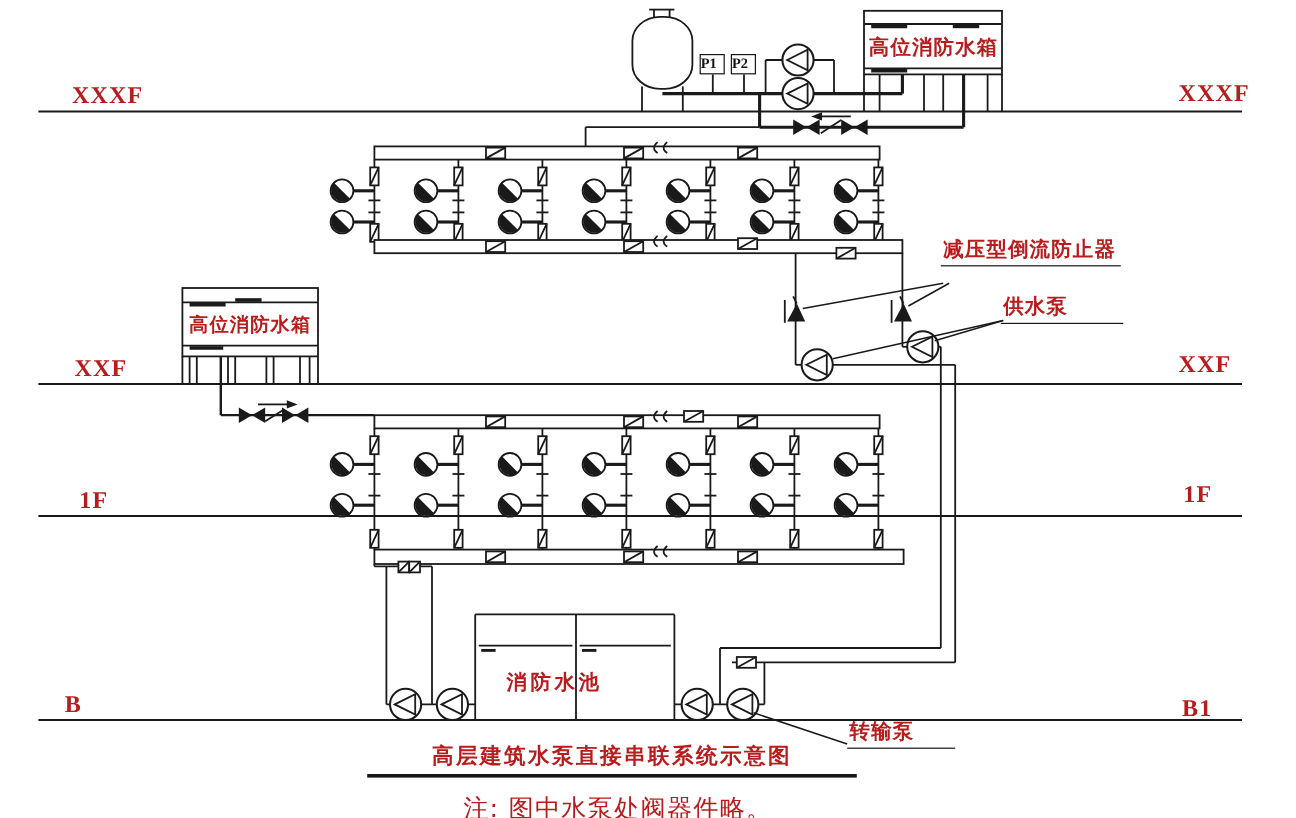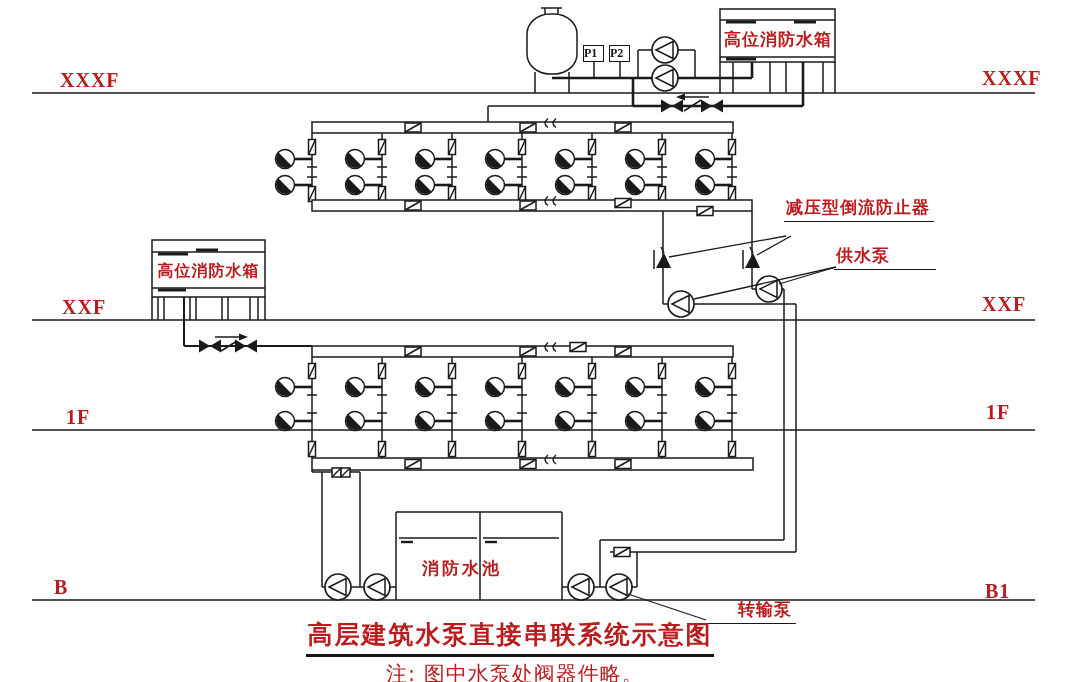--- a/index.html
+++ b/index.html
@@ -9,21 +9,21 @@
   .lbl{position:absolute;white-space:nowrap;color:#b91c1c;}
   .floor{font-family:"Liberation Serif","DejaVu Serif",serif;font-weight:bold;font-size:20px;letter-spacing:1px;}
   .cn{font-weight:bold;}
   .tanklbl{font-size:17px;text-align:center;letter-spacing:1px;}
   .midtanklbl{font-size:16px;text-align:center;letter-spacing:1px;}
   .poollbl{font-size:17px;letter-spacing:3px;}
   .callout{font-size:17px;letter-spacing:1px;border-bottom:1.6px solid #161616;padding:0 4px 2px 2px;}
   .pbox{position:absolute;width:19px;height:15px;border:1.6px solid #161616;
         font-family:"Liberation Serif","DejaVu Serif",serif;font-size:12px;font-weight:bold;
         text-align:left;line-height:15px;background:#fff;}
-  .title{font-size:25px;font-weight:bold;text-align:center;letter-spacing:2px;
+  .title{font-size:18px;font-weight:bold;text-align:center;letter-spacing:2px;
          border-bottom:3px solid #161616;padding-bottom:3px;}
   .note{font-size:21px;letter-spacing:1px;}
 </style>
 </head>
 <body>
 
 <div id="stage">
 
 <svg id="pipes" width="1080" height="682" viewBox="0 0 1080 682" stroke="#1a1a1a" fill="none" stroke-width="1.5">
 
@@ -300,17 +300,17 @@
 
   <div class="lbl cn tanklbl" style="left:718px;top:28px;width:120px;">高位消防水箱</div>
   <div class="lbl cn midtanklbl" style="left:150px;top:261px;width:117px;">高位消防水箱</div>
   <div class="lbl cn poollbl" style="left:378px;top:557px;margin-left:44px;">消防水池</div>
 
   <div class="pbox" style="left:583px;top:45px;">P1</div>
   <div class="pbox" style="left:609px;top:45px;font-family:Liberation Serif, serif;">P2</div>
 
   <div class="lbl cn callout" style="left:784px;top:196px;">减压型倒流防止器</div>
   <div class="lbl cn callout" style="left:834px;top:244px;width:96px;font-family:Liberation Serif, serif;">供水泵</div>
-  <div class="lbl cn callout" style="left:706px;top:598px;width:84px;text-align:right;">转输泵</div>
+  <div class="lbl cn callout" style="left:706px;top:598px;width:84px;">转输泵</div>
 
   <div class="lbl title" style="left:306px;top:618px;width:408px;">高层建筑水泵直接串联系统示意图</div>
   <div class="lbl note" style="left:386px;top:660px;">注: 图中水泵处阀器件略。</div>
 </div>
 
 </body></html>

